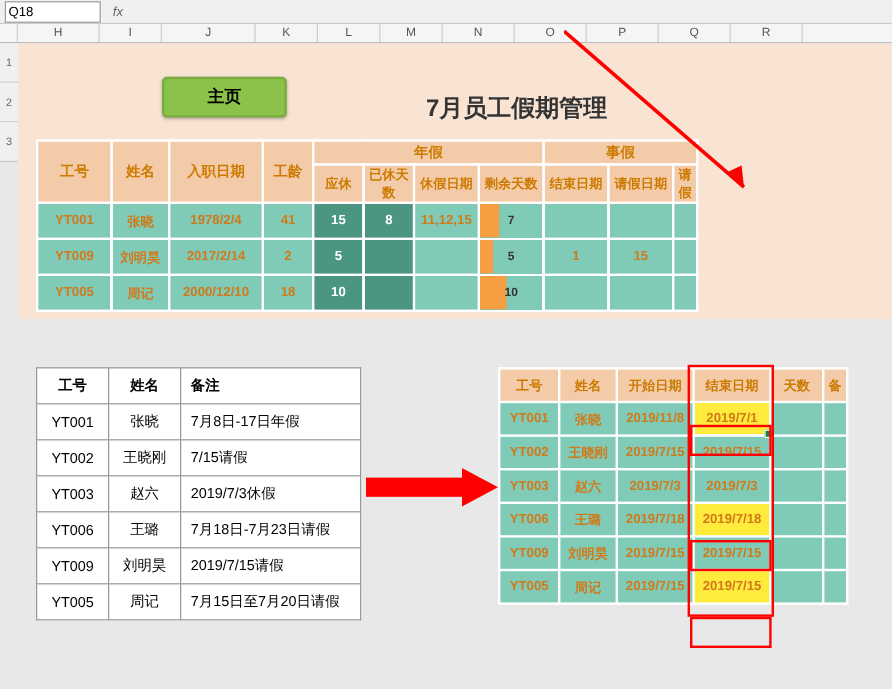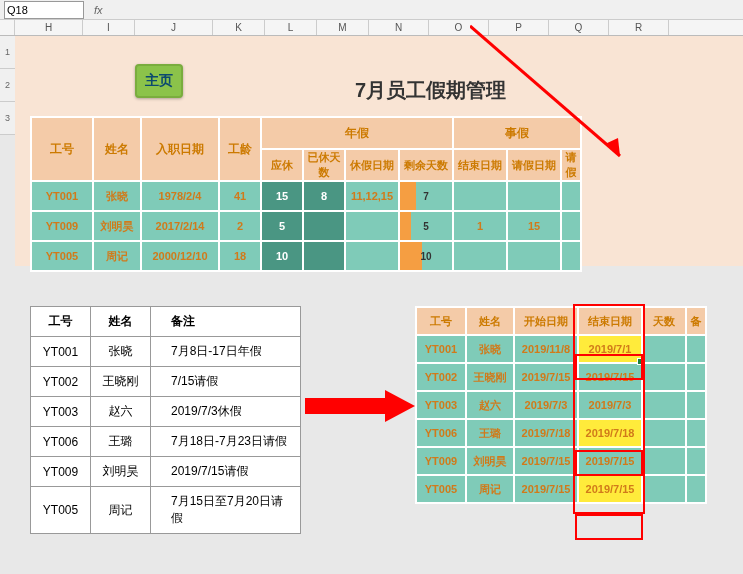--- a/index.html
+++ b/index.html
@@ -7,37 +7,37 @@
 .top-bar{display:flex;align-items:center;background:#f0f0f0;border-bottom:1px solid #ccc;height:20px}
 .name-box{width:80px;border:1px solid #999;background:#fff;font-size:11px;padding:2px 2px;margin:0 4px}
 .fx-icon{font-style:italic;font-size:11px;color:#666;margin:0 6px}
 .formula-box{flex:1;background:#fff;border:1px solid #999;font-size:11px;padding:2px 6px;font-family:Consolas,monospace;white-space:pre-wrap;line-height:1.3}
 .col-headers{display:flex;background:#f5f5f5;border-bottom:1px solid #bbb;height:16px;font-size:10px;color:#555}
 .col-h{width:52px;text-align:center;border-right:1px solid #ccc;line-height:16px}
 .row-area{position:absolute;left:0;top:36px;width:15px}
 .row-h{height:33px;font-size:9px;color:#666;text-align:center;background:#f0f0f0;border-bottom:1px solid #ccc;line-height:33px}
 .sheet{position:absolute;left:15px;top:36px;right:0}
 .peach-bg{background:#f9e4d4;position:absolute;left:0;top:0;right:0;height:230px}
-.home-btn{position:absolute;left:120px;top:28px;background:#8bc34a;color:#0c4a6e;padding:6px 8px;border:2px solid #7aad3e;border-radius:4px;font-size:14px;font-weight:bold;box-shadow:0 1px 3px rgba(0,0,0,0.3)}
+.home-btn{position:absolute;left:120px;top:28px;background:#8bc34a;color:#000000;padding:6px 36px;border:2px solid #7aad3e;border-radius:4px;font-size:14px;font-weight:bold;box-shadow:0 1px 3px rgba(0,0,0,0.3)}
 .title{position:absolute;left:340px;top:41px;font-size:20px;font-weight:bold;color:#333}
 .tbl1{position:absolute;left:15px;top:80px;border-collapse:collapse}
 .tbl1 th,.tbl1 td{border:2px solid #fff;text-align:center;overflow:hidden}
-.tbl1 th{background:#f4cba8;color:#cc7a00;font-weight:bold;height:32px}
+.tbl1 th{background:#f4cba8;color:#cc7a00;font-weight:bold;height:20px}
 .tbl1 .hdr2 th{height:26px;font-size:11px}
 .tbl1 td{background:#7fcbb8;color:#d17a1a;height:30px;font-size:11px;font-weight:bold}
 .tbl1 td.dark{background:#4a9683;color:#fff}
 .tbl1 td.bar{background:#7fcbb8;position:relative;padding:0}
 .bar-fill{position:absolute;left:0;top:0;bottom:0;background:#f59e42}
 .bar-txt{position:relative;z-index:1;font-size:10px;color:#333}
 .w-emp{width:62px}.w-name{width:48px}.w-date{width:78px}.w-age{width:42px}
 .w-s{width:42px}.w-m{width:54px}
 .tbl2{position:absolute;left:15px;top:270px;border-collapse:collapse;font-size:12px}
 .tbl2 th,.tbl2 td{border:1px solid #999;padding:6px 8px;text-align:center;background:#fff}
 .tbl2 th{font-weight:bold}
-.tbl2 .c1{width:60px}.tbl2 .c2{width:60px}.tbl2 .c3{width:150px;text-align:left;padding-left:20px}
+.tbl2 .c1{width:60px}.tbl2 .c2{width:60px}.tbl2 .c3{width:150px;text-align:left;padding-left:8px}
 .tbl3{position:absolute;left:400px;top:270px;border-collapse:collapse}
 .tbl3 th,.tbl3 td{border:2px solid #fff;text-align:center;height:28px;font-size:11px;font-weight:bold}
 .tbl3 th{background:#f4cba8;color:#cc7a00}
 .tbl3 td{background:#7fcbb8;color:#d17a1a}
 .tbl3 .hl{background:#ffeb3b}
 .tbl3 .w1{width:50px}.tbl3 .w2{width:48px}.tbl3 .w3{width:64px}.tbl3 .w4{width:64px}.tbl3 .w5{width:44px}.tbl3 .w6{width:20px}
 .red-box{position:absolute;border:2px solid red;pointer-events:none}
 .arrow{position:absolute;pointer-events:none}
 .sel{position:relative}
 .sel::after{content:'';position:absolute;right:-3px;bottom:-3px;width:5px;height:5px;background:#1a7f3c;border:1px solid #fff}

